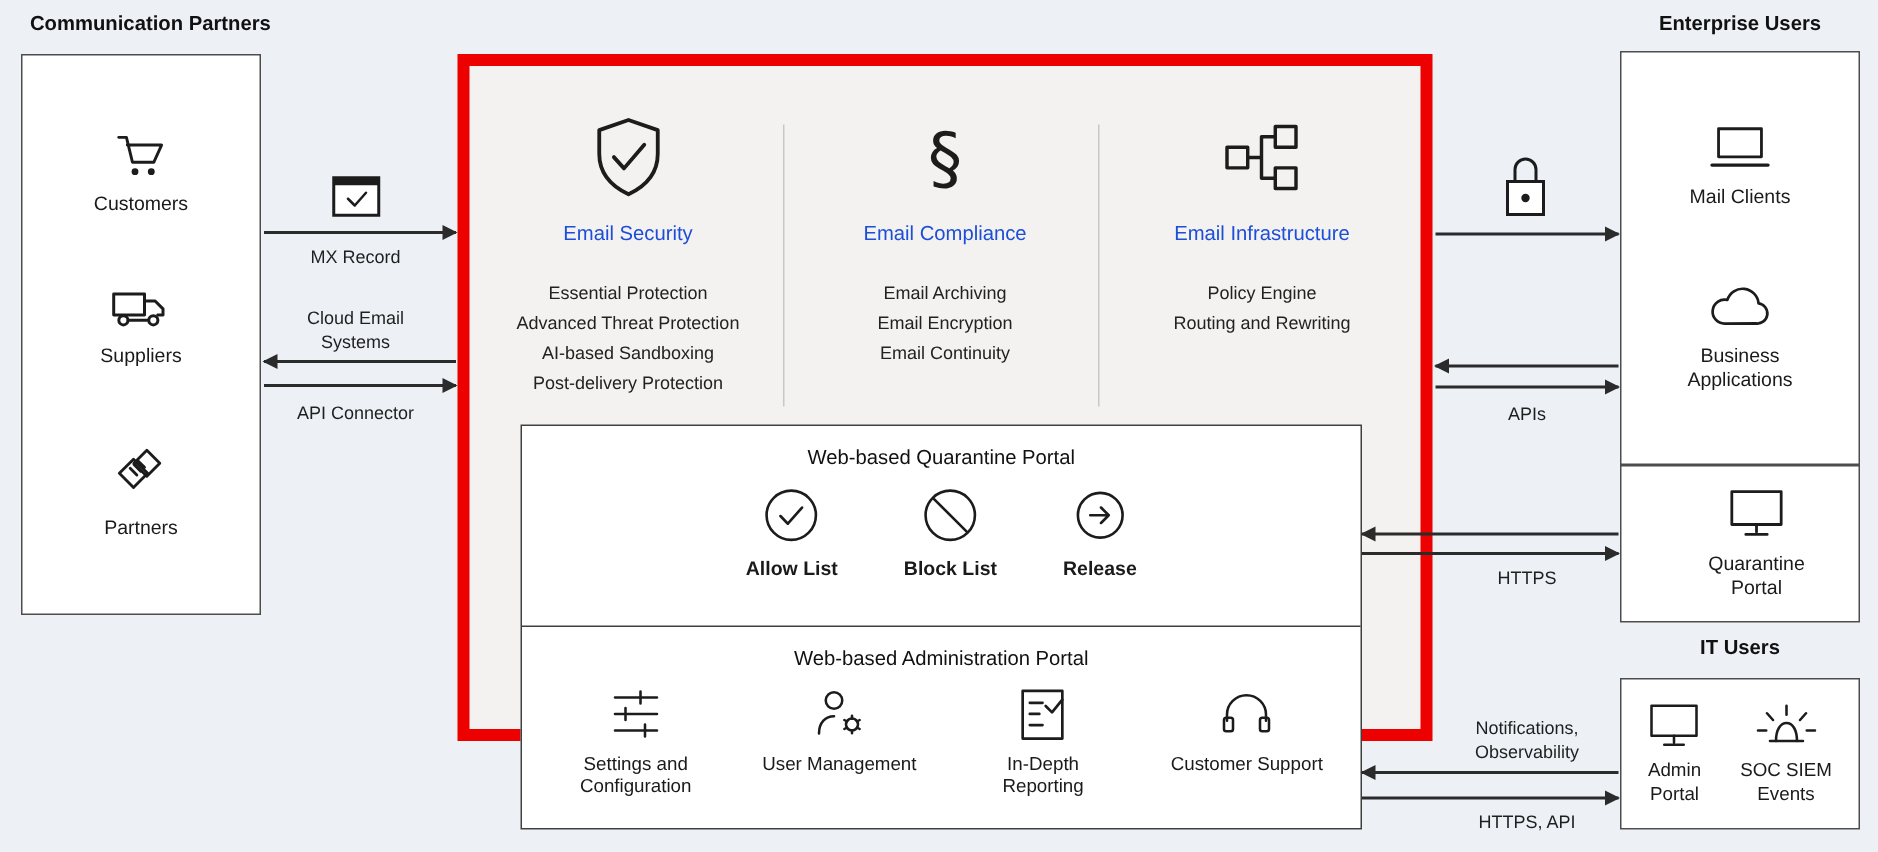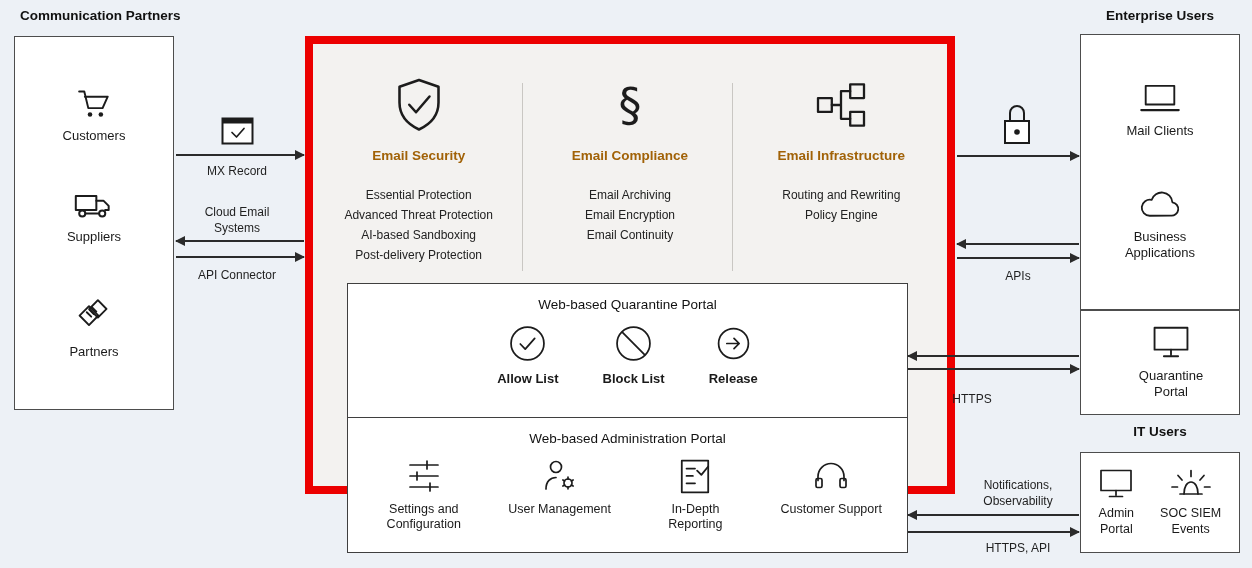--- a/index.html
+++ b/index.html
@@ -16,21 +16,21 @@
   .vstack { display:flex; flex-direction:column; justify-content:space-evenly; align-items:center; height:100%; }
   .node-item { display:flex; flex-direction:column; align-items:center; text-align:center; }
   .node-item .nlabel { font-size:13px; margin-top:9px; line-height:16px; color:#1a1a1a; }
 
   
   .platform { position:absolute; left:305px; top:36px; width:650px; height:458px;
               background:#f3f2f0; border:8px solid #ec0000; z-index:1; }
   .columns { position:absolute; left:0; top:0; width:100%; display:flex; padding-top:26px; }
   .col { flex:1; text-align:center; }
   .col-iconwrap { height:70px; display:flex; align-items:center; justify-content:center; }
-  .col-title { margin-top:8px; font-size:13.5px; font-weight:700; color:#a16207; }
+  .col-title { margin-top:8px; font-size:13.5px; font-weight:400; color:#1d4ed8; }
   .col-list { list-style:none; margin-top:22px; }
   .col-list li { font-size:12px; line-height:20px; color:#222; }
   .vdivider { position:absolute; width:1px; background:#c9c7c3; top:39px; height:188px; }
   .section-glyph { font-size:46px; font-weight:400; color:#1c1c1c; font-family:"DejaVu Sans",sans-serif; line-height:1; }
 
   
   .portalbox { position:absolute; left:347px; top:283px; width:561px; height:270px;
                background:#ffffff; border:1.6px solid #3f3f3f; z-index:5; }
   .psection { height:134px; }
   .psection.top { border-bottom:1.6px solid #3f3f3f; }
@@ -147,22 +147,22 @@
         <div class="col-iconwrap">
           <svg class="ic" width="52" height="46" viewBox="0 0 44 40">
             <rect class="stroke w2" x="2" y="14" width="12" height="12"></rect>
             <rect class="stroke w2" x="30" y="2" width="12" height="12"></rect>
             <rect class="stroke w2" x="30" y="26" width="12" height="12"></rect>
             <path class="stroke w2" d="M14 20h8M22 20V8h8M22 20v12h8"></path>
           </svg>
         </div>
         <div class="col-title">Email Infrastructure</div>
         <ul class="col-list">
+          <li>Policy Engine</li>
           <li>Routing and Rewriting</li>
-          <li>Policy Engine</li>
         </ul>
       </div>
     </div>
   </div>
 
   <div class="portalbox">
     <div class="psection top">
       <div class="ptitle">Web-based Quarantine Portal</div>
       <div class="q-row">
         <div class="q-item">
@@ -243,21 +243,21 @@
     <circle class="fillc" cx="17" cy="32" r="2.8"></circle>
   </svg>
   <div class="arrow r" style="left:957px; top:155px; width:122px;"></div>
 
   <div class="arrow l" style="left:957px; top:243px; width:122px;"></div>
   <div class="arrow r" style="left:957px; top:257px; width:122px;"></div>
   <div class="conn-label" style="left:957px; top:268px; width:122px;">APIs</div>
 
   <div class="arrow l" style="left:908px; top:355px; width:171px;"></div>
   <div class="arrow r" style="left:908px; top:368px; width:171px;"></div>
-  <div class="conn-label" style="left:911px; top:377px; width:122px;margin-top:14px;">HTTPS</div>
+  <div class="conn-label" style="left:957px; top:377px; width:122px;">HTTPS</div>
 
   <div class="conn-label" style="left:962px; top:477px; width:112px;">Notifications, Observability</div>
   <div class="arrow l" style="left:908px; top:514px; width:171px;"></div>
   <div class="arrow r" style="left:908px; top:531px; width:171px;"></div>
   <div class="conn-label" style="left:957px; top:540px; width:122px;">HTTPS, API</div>
 
   <div class="heading centered" style="left:1080px; top:8px; width:160px;">Enterprise Users</div>
 
   <div class="outbox" style="left:1080px; top:34px; width:160px; height:276px;">
     <div class="vstack">

